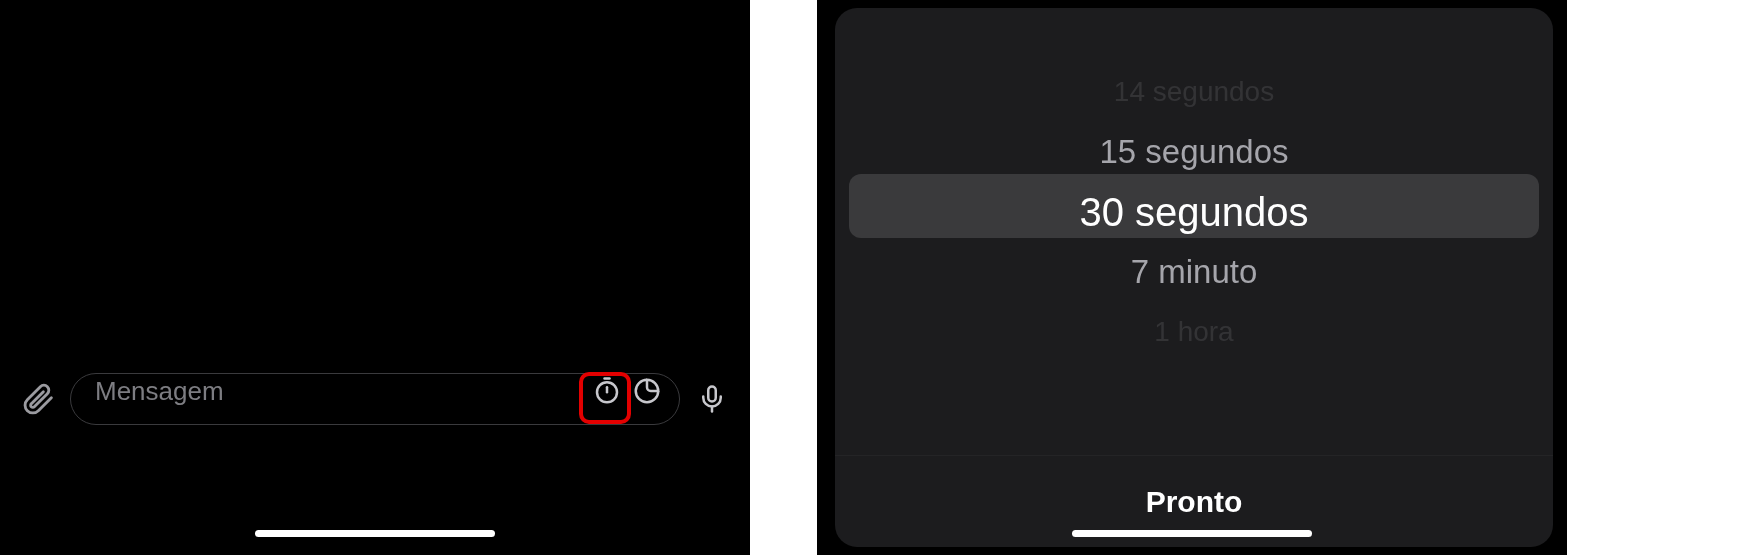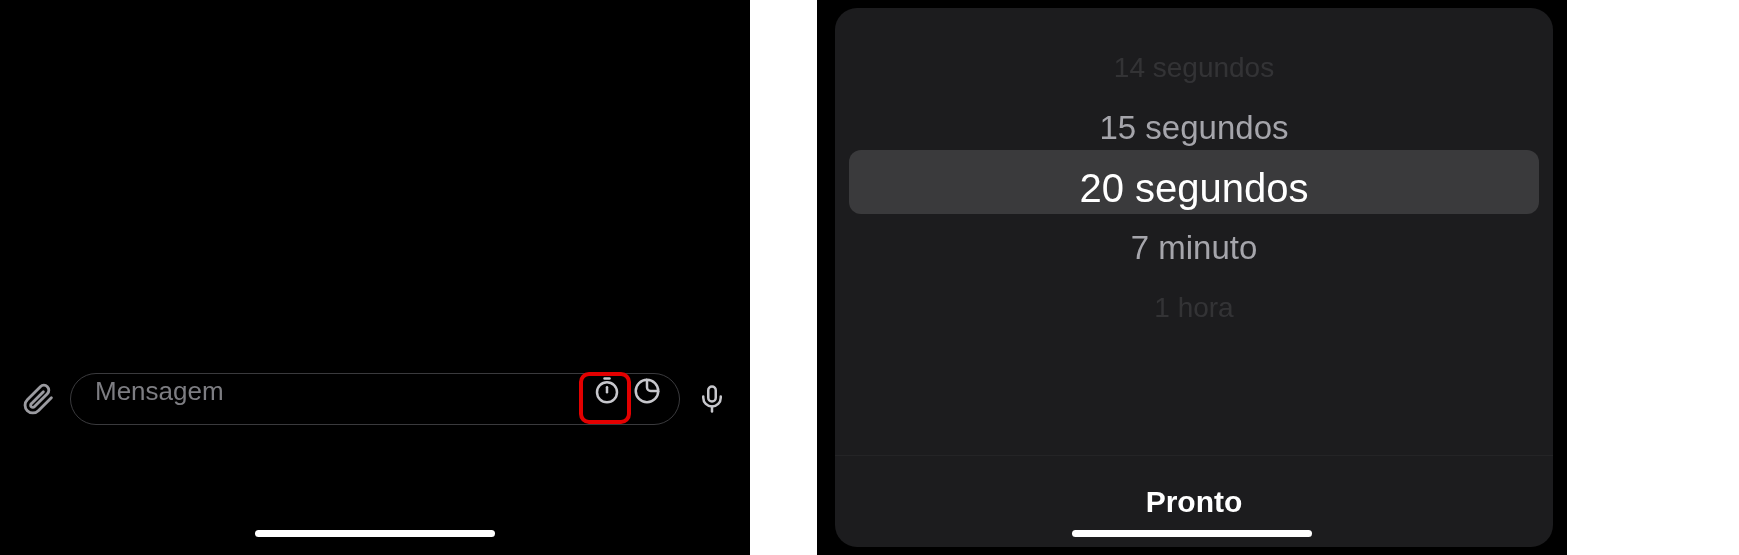--- a/index.html
+++ b/index.html
@@ -130,20 +130,21 @@
       background: #1c1c1e;
       border-radius: 22px;
       display: flex;
       flex-direction: column;
       overflow: hidden;
     }
     .picker-wrap {
       position: relative;
       flex: 1;
       overflow: hidden;
+      margin-top: 24px;
     }
     .picker-list {
       position: absolute;
       inset: 0;
       display: flex;
       flex-direction: column;
       align-items: center;
       justify-content: flex-start;
       padding-top: 30px;
     }
@@ -263,21 +264,21 @@
 
 <div class="gap"></div>
 
 <div class="panel panel-right">
   <div class="sheet">
     <div class="picker-wrap">
       <div class="selection-bar"></div>
       <div class="picker-list">
         <div class="picker-item far">14 segundos</div>
         <div class="picker-item near">15 segundos</div>
-        <div class="picker-item selected">20 segundos</div>
+        <div class="picker-item selected">30 segundos</div>
         <div class="picker-item near">7 minuto</div>
         <div class="picker-item far">1 hora</div>
       </div>
     </div>
     <div class="done-bar">
       <button class="done-btn">Pronto</button>
     </div>
   </div>
   <div class="home-indicator-r"></div>
 </div>

